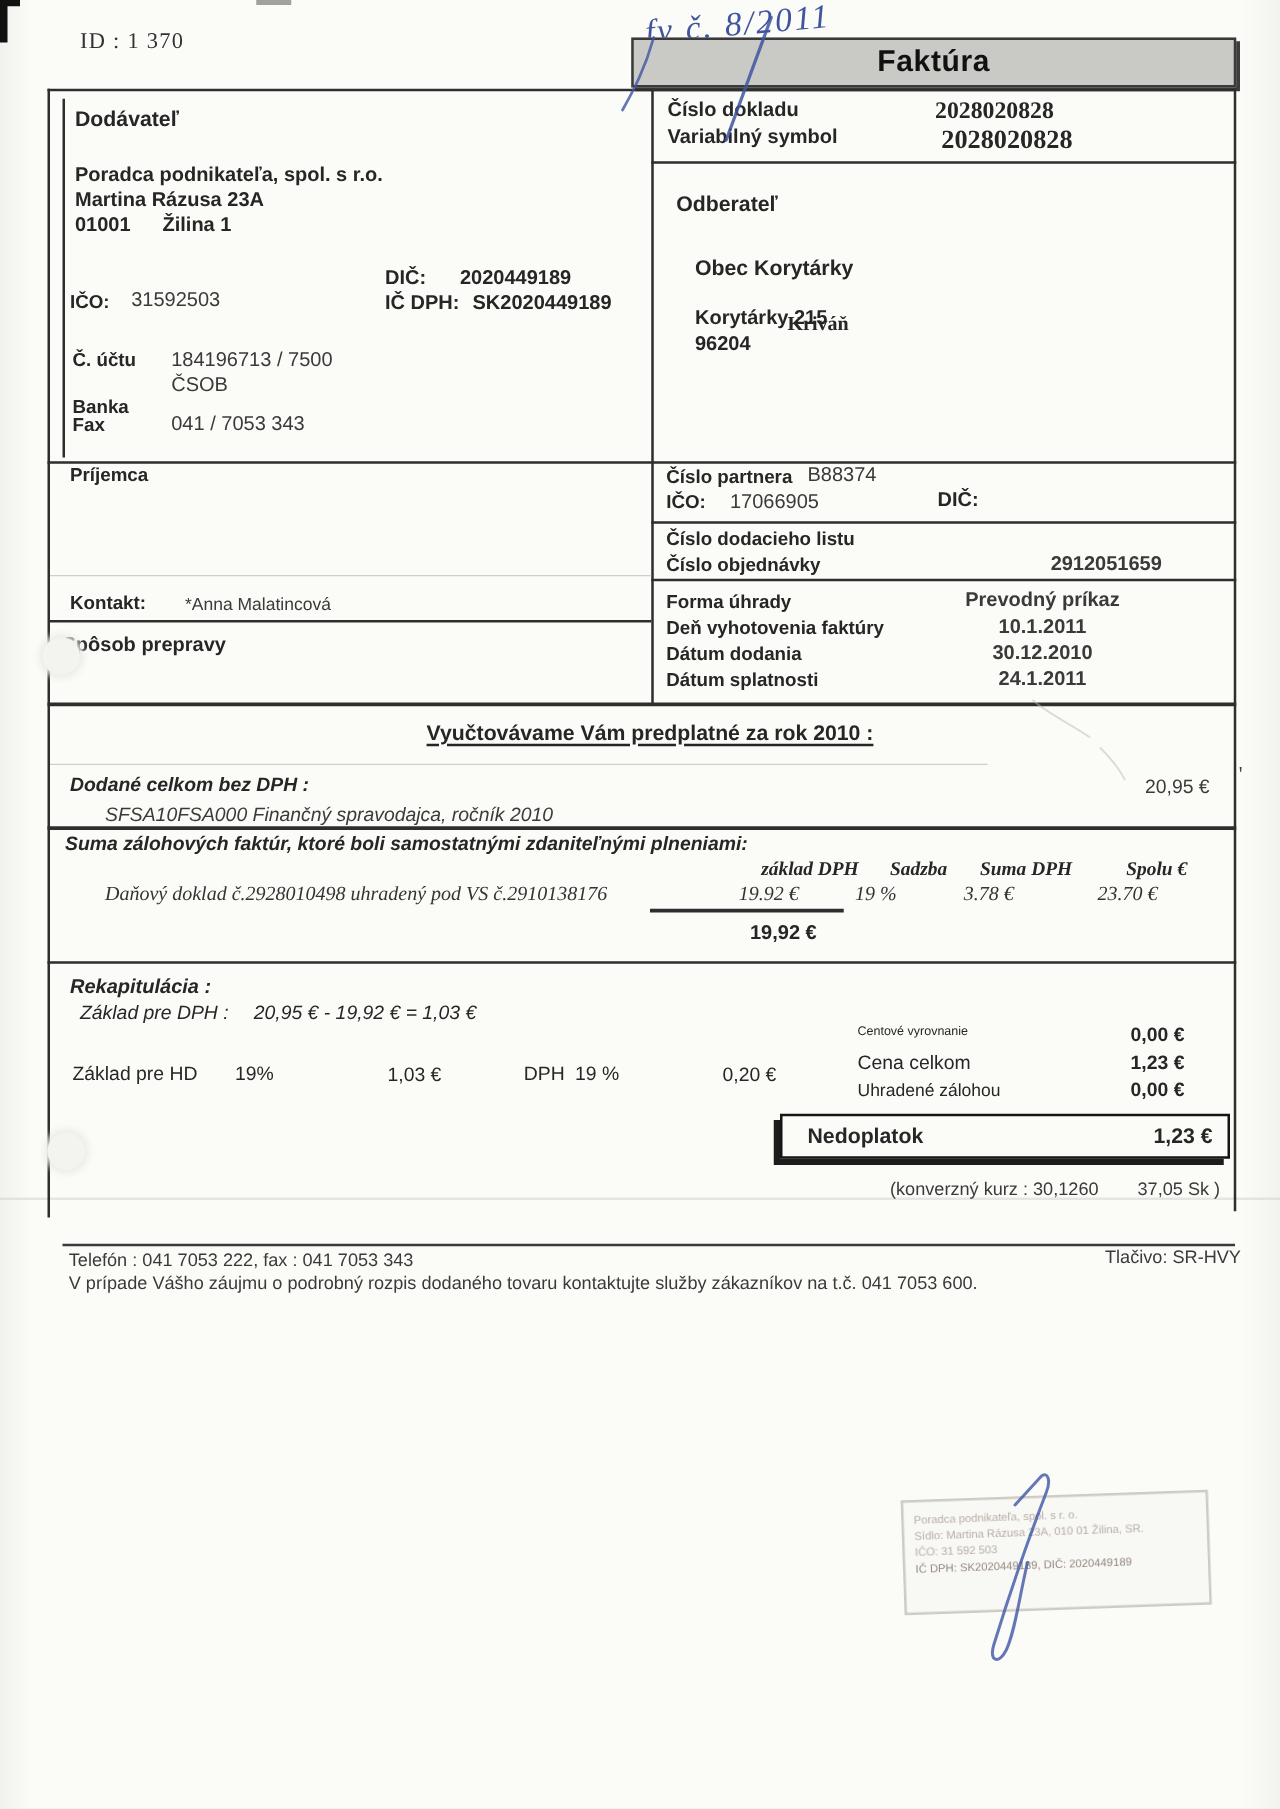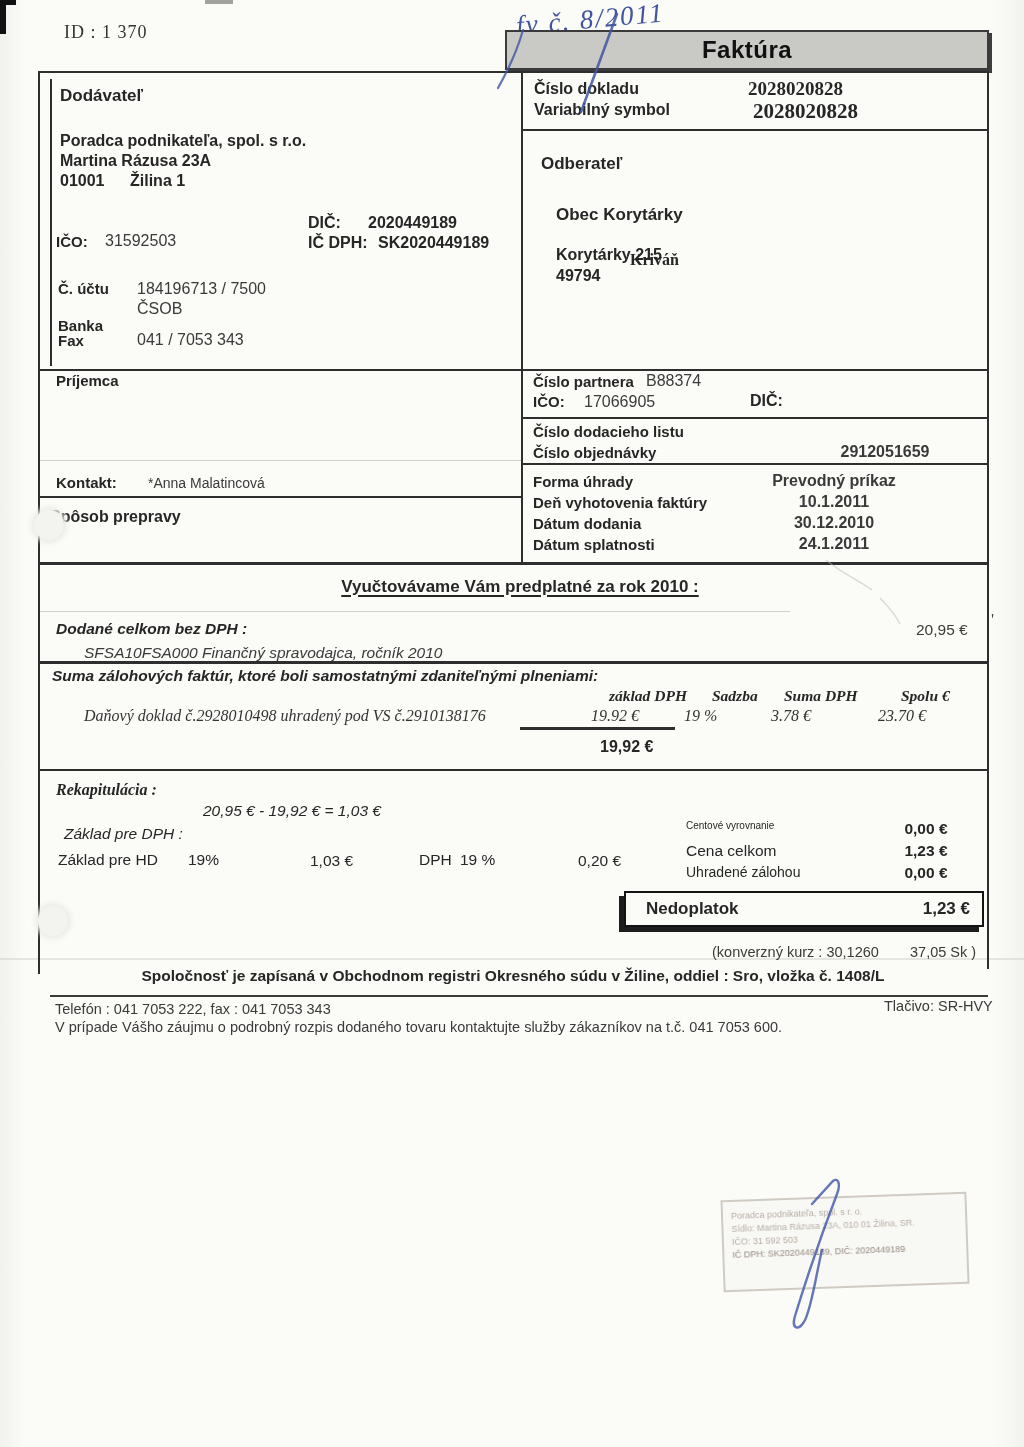--- a/index.html
+++ b/index.html
@@ -100,21 +100,21 @@
   <div class="abs t16" style="left:137px;top:331px;color:#3a3a3a;">041 / 7053 343</div>
 
   <div class="abs b t16" style="left:534px;top:80px;">Číslo dokladu</div>
   <div class="abs b serif" style="left:748px;top:78px;font-size:19px;">2028020828</div>
   <div class="abs b t16" style="left:534px;top:101px;">Variabilný symbol</div>
   <div class="abs b serif" style="left:753px;top:99px;font-size:21px;">2028020828</div>
 
   <div class="abs b t17" style="left:541px;top:154px;">Odberateľ</div>
   <div class="abs b t17" style="left:556px;top:205px;">Obec Korytárky</div>
   <div class="abs b t16" style="left:556px;top:246px;">Korytárky 215</div>
-  <div class="abs b t16" style="left:556px;top:267px;">49794</div>
+  <div class="abs b t16" style="left:556px;top:267px;">96204</div>
   <div class="abs b t16" style="left:630px;top:251px;font-family:Liberation Serif, serif;">Kriváň</div>
 
   <div class="abs b t15" style="left:56px;top:372px;">Príjemca</div>
   <div class="abs b t15" style="left:56px;top:474px;">Kontakt:</div>
   <div class="abs" style="left:148px;top:475px;font-size:14px;color:#3a3a3a;">*Anna Malatincová</div>
   <div class="abs b t16" style="left:50px;top:508px;">Spôsob prepravy</div>
 
   <div class="abs b t15" style="left:533px;top:373px;">Číslo partnera</div>
   <div class="abs t16" style="left:646px;top:372px;color:#3a3a3a;">B88374</div>
   <div class="abs b t15" style="left:533px;top:393px;">IČO:</div>
@@ -145,22 +145,22 @@
   <div class="abs b it serif" style="left:784px;top:687px;font-size:15.5px;">Suma DPH</div>
   <div class="abs b it serif" style="left:901px;top:687px;font-size:15.5px;">Spolu €</div>
   <div class="abs it serif t16" style="left:84px;top:707px;color:#333;">Daňový doklad č.2928010498 uhradený pod VS č.2910138176</div>
   <div class="abs it serif t16" style="left:591px;top:707px;color:#333;">19.92 €</div>
   <div class="abs it serif t16" style="left:684px;top:707px;color:#333;">19 %</div>
   <div class="abs it serif t16" style="left:771px;top:707px;color:#333;">3.78 €</div>
   <div class="abs it serif t16" style="left:878px;top:707px;color:#333;">23.70 €</div>
   <div class="line" style="left:520px;top:727px;width:155px;height:3px;"></div>
   <div class="abs b t16" style="left:600px;top:738px;">19,92 €</div>
 
-  <div class="abs b it t16" style="left:56px;top:781px;font-family:Liberation Serif, serif;">Rekapitulácia :</div>
-  <div class="abs it" style="left:64px;top:802px;font-size:15.5px;margin-top:23px;">Základ pre DPH :</div>
+  <div class="abs b it t16" style="left:56px;top:781px;">Rekapitulácia :</div>
+  <div class="abs it" style="left:64px;top:802px;font-size:15.5px;">Základ pre DPH :</div>
   <div class="abs it" style="left:203px;top:802px;font-size:15.5px;">20,95 € -  19,92 €  =  1,03 €</div>
   <div class="abs" style="left:58px;top:851px;font-size:15.5px;">Základ pre HD</div>
   <div class="abs" style="left:188px;top:851px;font-size:15.5px;">19%</div>
   <div class="abs" style="left:310px;top:852px;font-size:15.5px;">1,03 €</div>
   <div class="abs" style="left:419px;top:851px;font-size:15.5px;">DPH</div>
   <div class="abs" style="left:460px;top:851px;font-size:15.5px;">19  %</div>
   <div class="abs" style="left:578px;top:852px;font-size:15.5px;">0,20 €</div>
   <div class="abs" style="left:686px;top:820px;font-size:10px;">Centové vyrovnanie</div>
   <div class="abs right" style="left:870px;top:820px;width:112px;font-size:15.5px;">0,00 €</div>
   <div class="abs" style="left:686px;top:842px;font-size:15.5px;">Cena celkom</div>
@@ -169,21 +169,20 @@
   <div class="abs right" style="left:870px;top:864px;width:112px;font-size:15.5px;">0,00 €</div>
 
   <div class="due-box">
     <span>Nedoplatok</span>
     <span>1,23 €</span>
   </div>
 
   <div class="abs" style="left:712px;top:944px;font-size:14.5px;color:#3a3a3a;">(konverzný kurz : 30,1260</div>
   <div class="abs" style="left:910px;top:944px;font-size:14.5px;color:#3a3a3a;">37,05 Sk )</div>
 
-  <div class="abs b" style="left:38px;top:967px;width:950px;text-align:center;font-size:15.5px;white-space:normal;">Spoločnosť je zapísaná v Obchodnom registri Okresného súdu v Žiline, oddiel : Sro, vložka č. 1408/L</div>
   <div class="line" style="left:50px;top:995px;width:938px;height:2px;background:#3a3a3a;"></div>
   <div class="abs" style="left:55px;top:1001px;font-size:14.5px;color:#3a3a3a;">Telefón : 041 7053 222, fax : 041 7053 343</div>
   <div class="abs" style="left:884px;top:998px;font-size:14.5px;color:#3a3a3a;">Tlačivo: SR-HVY</div>
   <div class="abs" style="left:55px;top:1019px;font-size:14.5px;color:#3a3a3a;">V prípade Vášho záujmu o podrobný rozpis dodaného tovaru kontaktujte služby zákazníkov na t.č. 041 7053 600.</div>
 
   <div class="hole" style="left:34px;top:510px;"></div>
   <div class="hole" style="left:38px;top:906px;"></div>
 
   <div class="stamp">
     <div>Poradca podnikateľa, spol. s r. o.</div>

